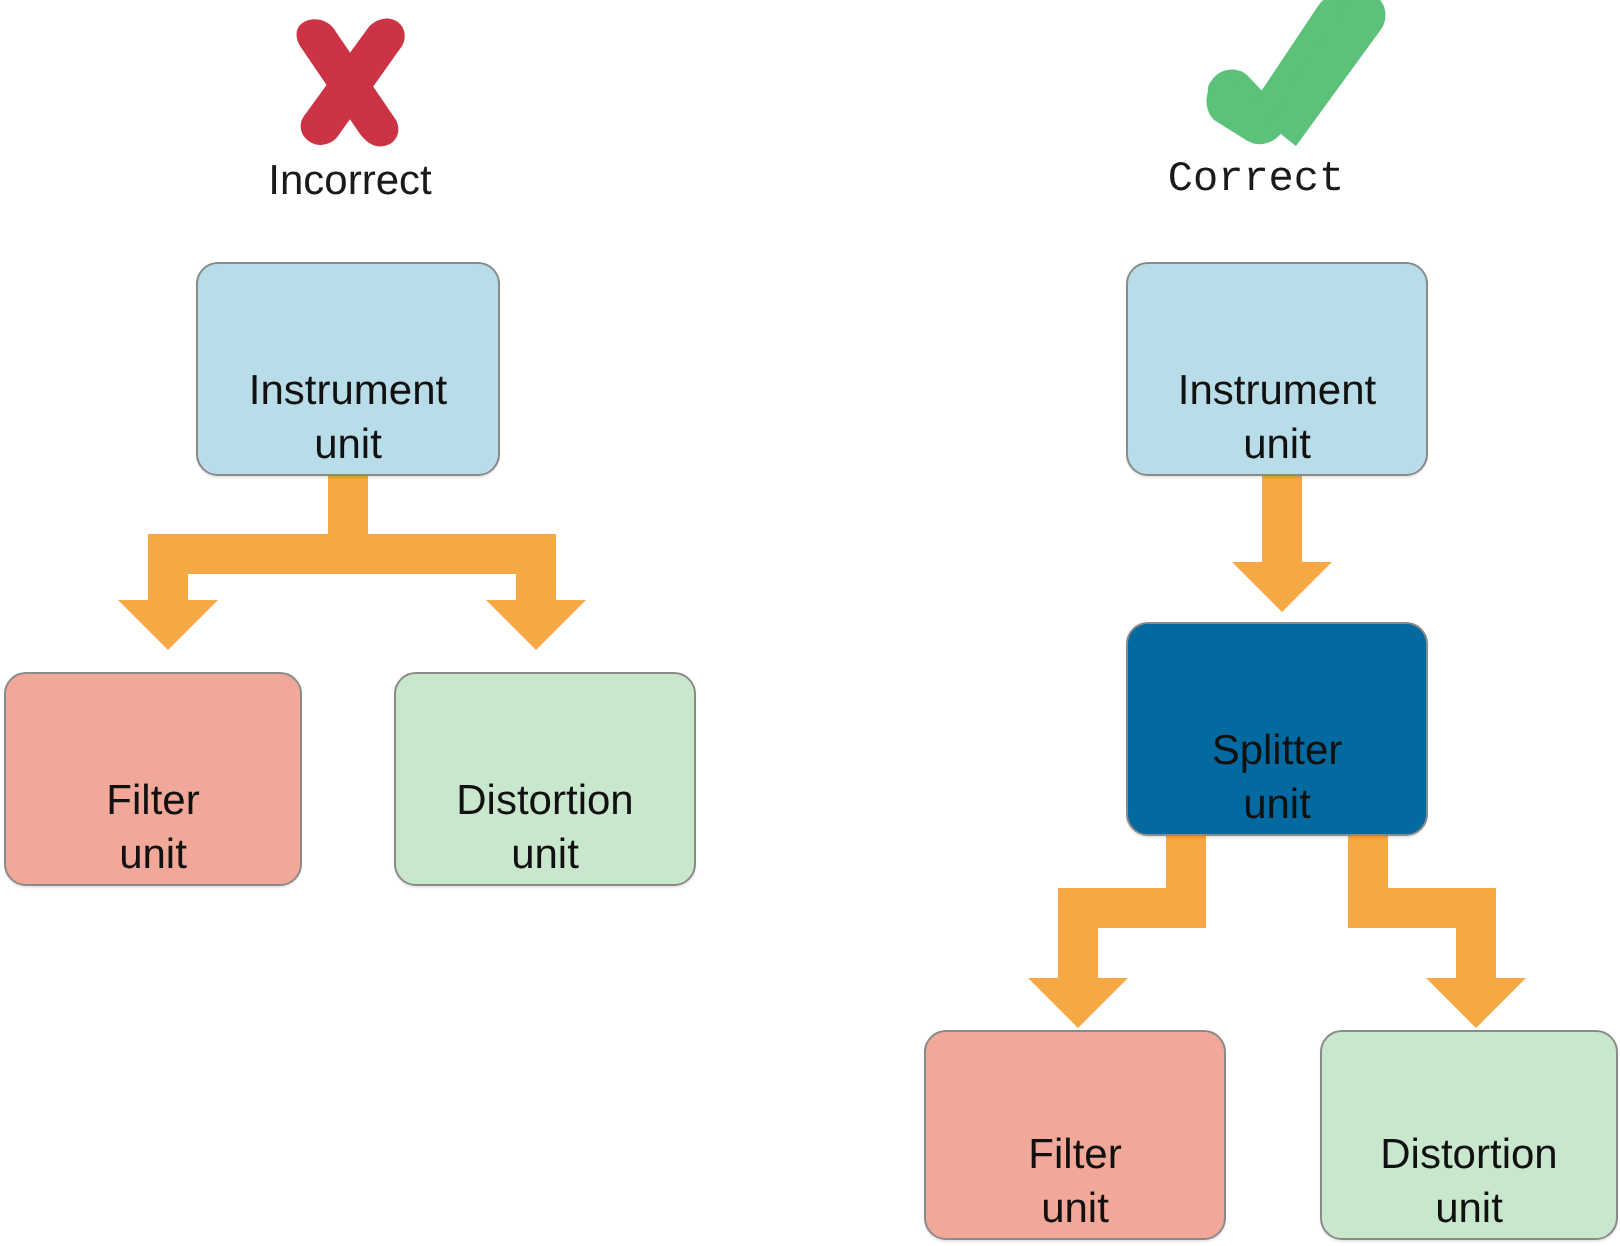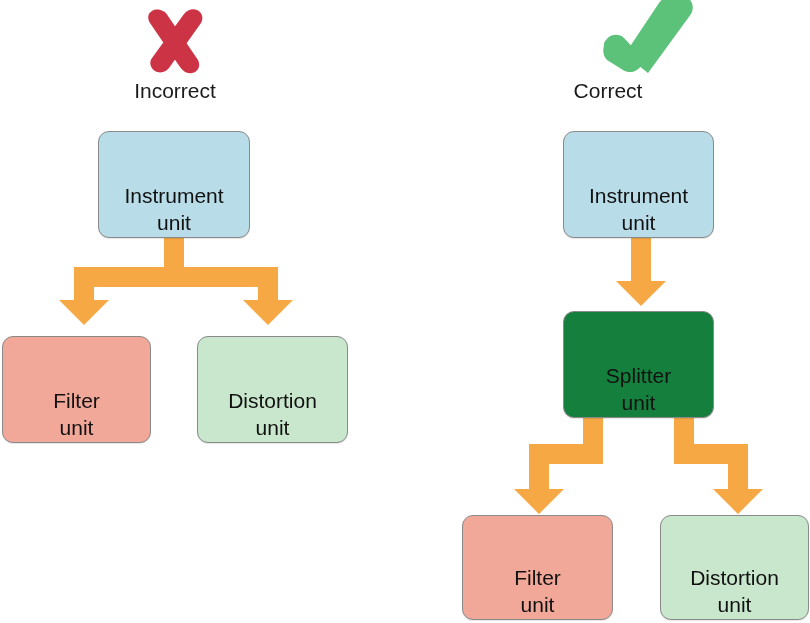--- a/index.html
+++ b/index.html
@@ -170,21 +170,21 @@
                C 693 2 694 9 691 14
                L 648 73
                L 634 62
                Z" fill="#5cc27a"></path>
     </g>
 
   </svg>
 
   <div class="panel-label" style="left: 95px; top: 80px; width: 160px;">Incorrect</div>
 
-  <div class="panel-label" style="left: 528px; top: 80px; width: 160px;">Correct</div>
+  <div class="panel-label" style="left: 548px; top: 80px; width: 160px; font-family: Liberation Mono, monospace;">Correct</div>
 
   <div class="node-box" style="left: 98px; top: 131px; width: 152px; height: 107px; background: #b8dde8;">
     <span>
       <span style="display: block;">Instrument</span>
       <span style="display: block;">unit</span>
     </span>
   </div>
 
   <div class="node-box" style="left: 2px; top: 336px; width: 149px; height: 107px; background: #f2a898;">
     <span>
@@ -200,21 +200,21 @@
     </span>
   </div>
 
   <div class="node-box" style="left: 563px; top: 131px; width: 151px; height: 107px; background: #b8dde8;">
     <span>
       <span style="display: block;">Instrument</span>
       <span style="display: block;">unit</span>
     </span>
   </div>
 
-  <div class="node-box" style="left: 563px; top: 311px; width: 151px; height: 107px; background: #15803d;">
+  <div class="node-box" style="left: 563px; top: 311px; width: 151px; height: 107px; background: #0369a1;">
     <span>
       <span style="display: block;">Splitter</span>
       <span style="display: block;">unit</span>
     </span>
   </div>
 
   <div class="node-box" style="left: 462px; top: 515px; width: 151px; height: 105px; background: #f2a898;">
     <span>
       <span style="display: block;">Filter</span>
       <span style="display: block;">unit</span>

